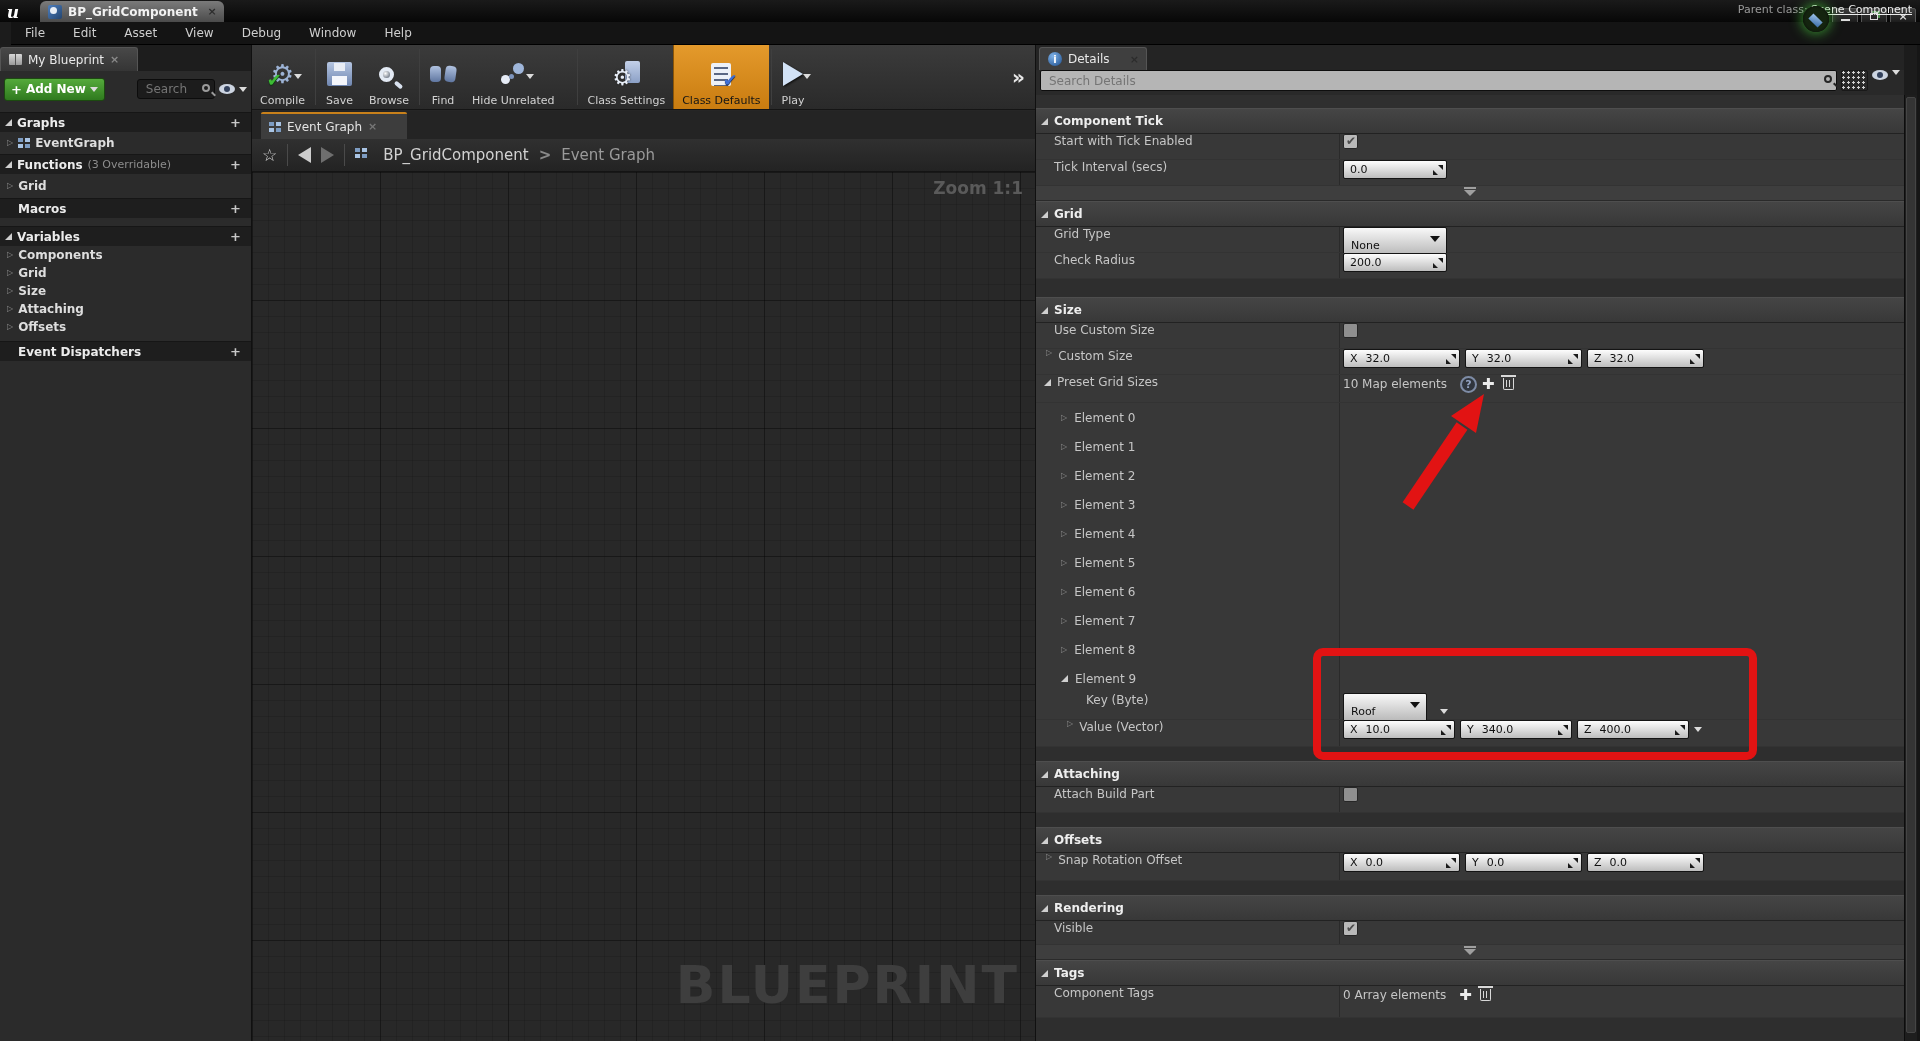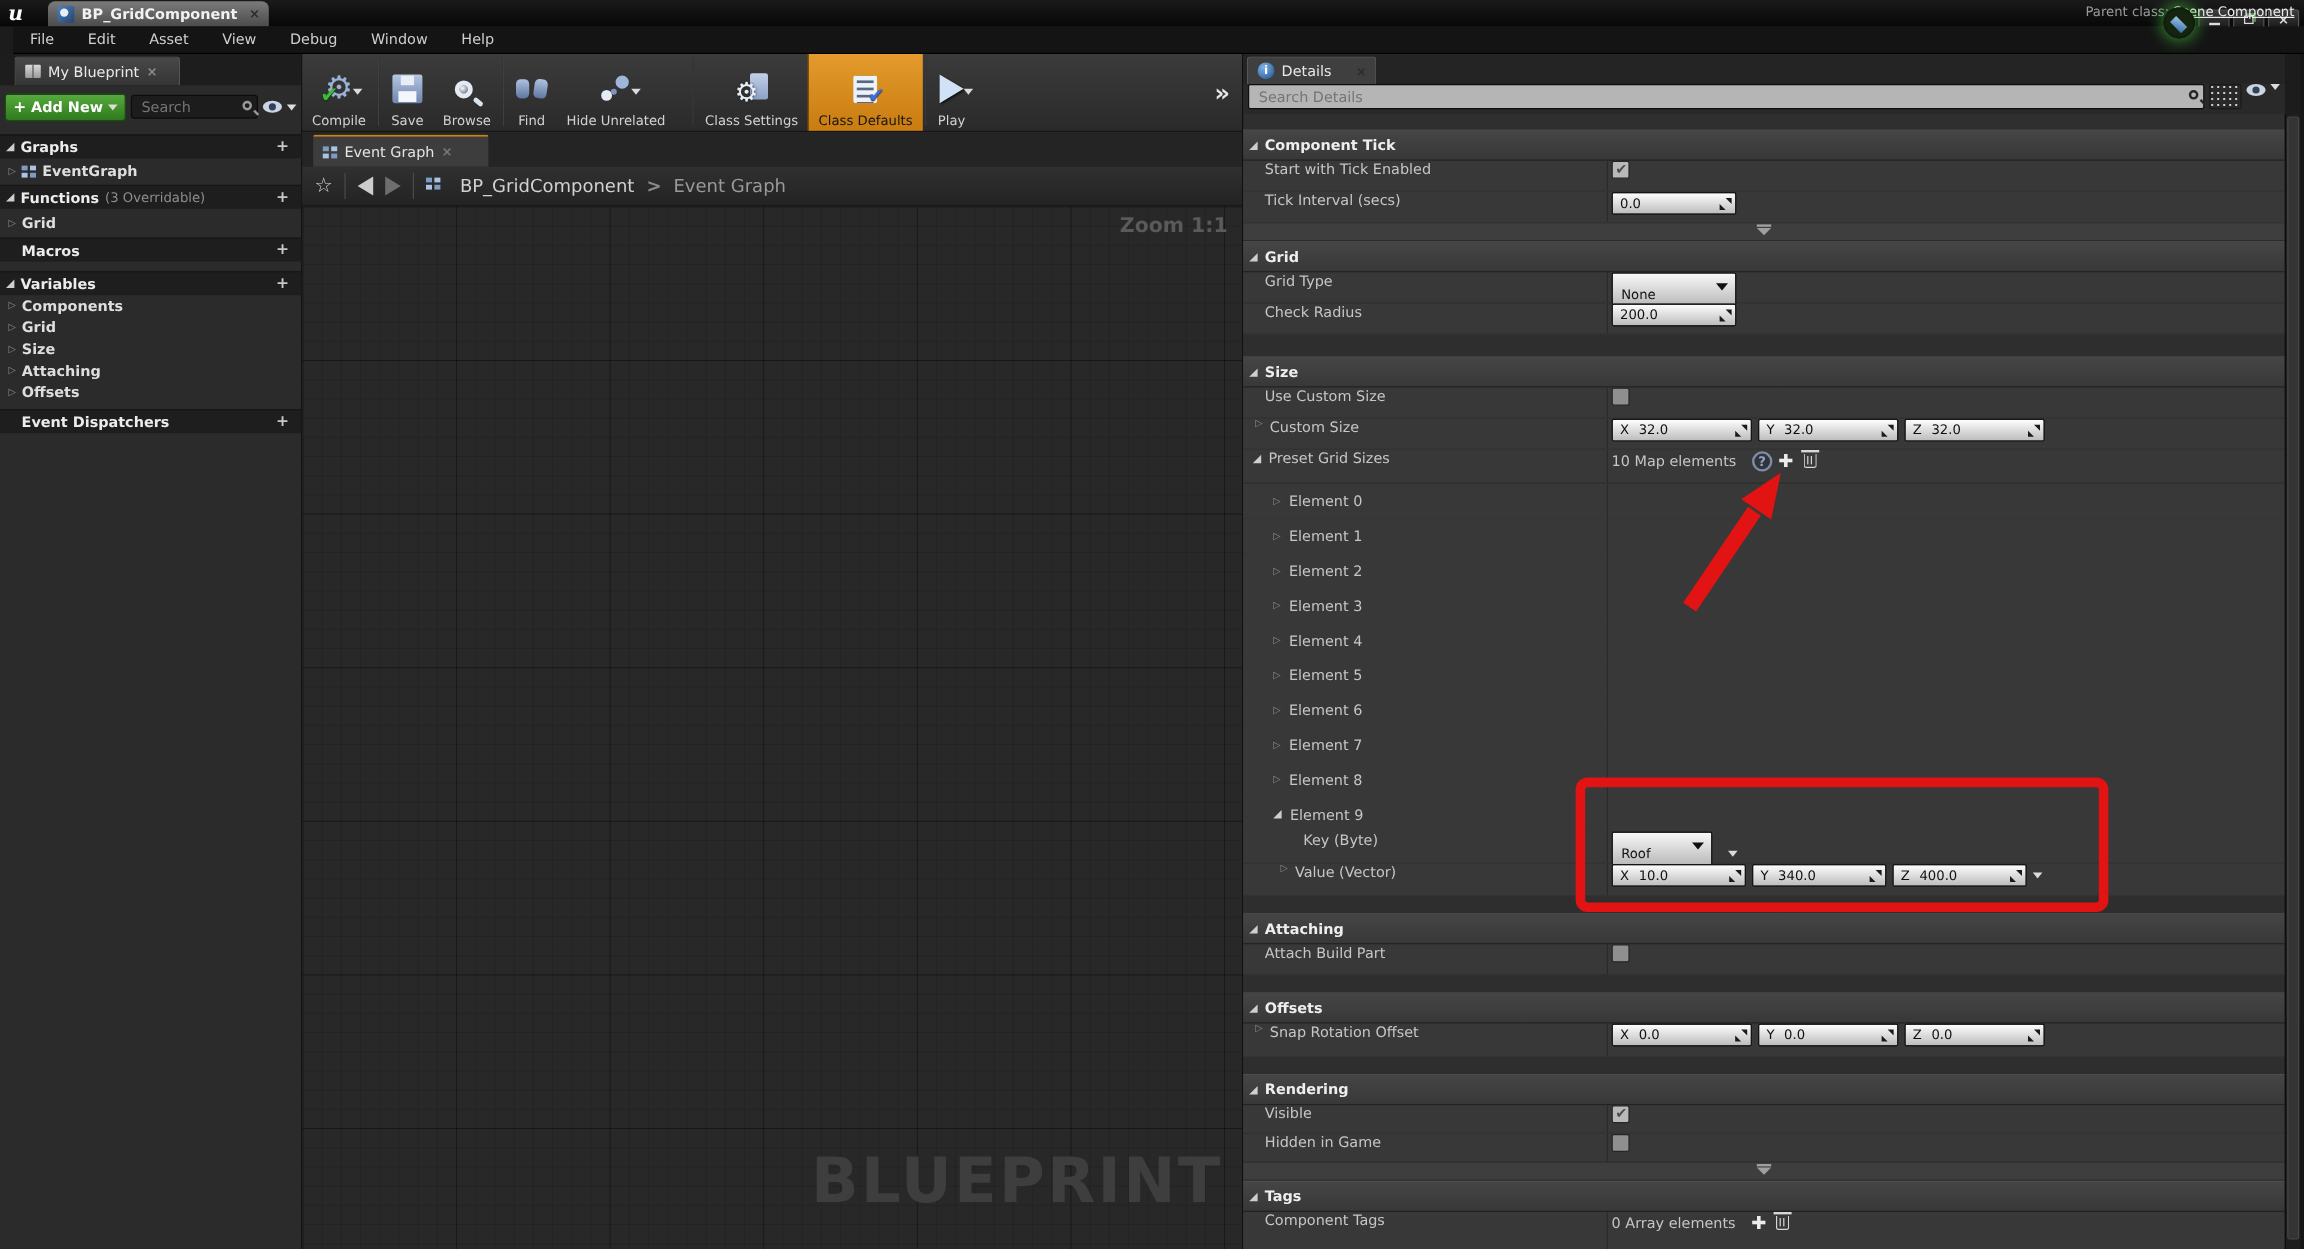--- a/index.html
+++ b/index.html
@@ -22,29 +22,29 @@
 
   
   .menubar{position:absolute;left:11px;top:22px;width:1920px;height:23px;background:#141414;border-bottom:1px solid #000;display:flex;align-items:center;color:#cfcfcf;font-size:12px;}
   .menubar .mi{padding:0 14px;}
   .parentclass{position:absolute;right:8px;top:3px;font-size:11px;color:#9a9a9a;}
   .parentclass a{color:#ececec;text-decoration:underline;}
 
   
   .lpanel{position:absolute;left:0;top:45px;width:252px;height:996px;background:#2b2b2b;border-right:1px solid #101010;}
   .lp-tabs{position:absolute;left:0;top:0;width:100%;height:26px;background:#1d1d1d;}
-  .lp-tab{position:absolute;left:12px;top:2px;height:24px;width:138px;background:linear-gradient(#484848,#353535);border:1px solid #555;border-bottom:none;border-radius:3px 3px 0 0;display:flex;align-items:center;gap:6px;padding:0 8px;color:#e9e9e9;font-size:12px;}
+  .lp-tab{position:absolute;left:0;top:2px;height:24px;width:138px;background:linear-gradient(#484848,#353535);border:1px solid #555;border-bottom:none;border-radius:3px 3px 0 0;display:flex;align-items:center;gap:6px;padding:0 8px;color:#e9e9e9;font-size:12px;}
   .book{width:13px;height:11px;background:linear-gradient(#d8d8d8,#9a9a9a);border-radius:1px;position:relative;}
   .book::after{content:"";position:absolute;left:6px;top:0;width:1px;height:11px;background:#555;}
   .lp-tab .tab-x{position:static;color:#8a8a8a;}
   .lp-bar{position:absolute;left:0;top:29px;width:100%;height:30px;display:flex;align-items:center;padding:0 4px;gap:4px;}
   .addnew{height:23px;padding:0 6px;border-radius:3px;background:linear-gradient(#55aa3c,#2f7a1e);border:1px solid #1c4a10;color:#fff;font-size:12px;font-weight:bold;display:flex;align-items:center;gap:4px;}
   .addnew .plus{font-size:13px;}
   .caret{width:0;height:0;border-left:4px solid transparent;border-right:4px solid transparent;border-top:5px solid #dcdcdc;}
-  .searchbox{flex:1;height:20px;background:#1c1c1c;border:1px solid #0c0c0c;border-radius:3px;color:#bdbdbd;font-size:12px;padding:0 20px 0 6px;position:relative;}
+  .searchbox{flex:1;height:20px;background:#1c1c1c;border:1px solid #0c0c0c;border-radius:3px;color:#bdbdbd;font-size:12px;padding:0 20px 0 6px;position:relative;margin-left:28px;}
   .searchbox input{width:100%;height:100%;background:transparent;border:none;outline:none;color:#bdbdbd;font-size:12px;}
   .mag{position:absolute;right:4px;top:4px;width:8px;height:8px;border:2px solid #9a9a9a;border-radius:50%;}
   .mag::after{content:"";position:absolute;left:7px;top:7px;width:5px;height:2px;background:#9a9a9a;transform:rotate(45deg);}
   .eye{width:16px;height:10px;border-radius:50%;background:#cdd5e2;position:relative;flex:none;}
   .eye::after{content:"";position:absolute;left:5px;top:2px;width:6px;height:6px;border-radius:50%;background:#33415c;}
   .lp-tree{position:absolute;left:0;top:67px;right:0;bottom:0;}
   .lp-h{height:20px;background:#1e1e1e;border-top:1px solid #161616;display:flex;align-items:center;padding:0 8px 0 5px;color:#ececec;font-weight:bold;font-size:12px;gap:5px;position:relative;}
   .lp-h .sfx{color:#8d8d8d;font-weight:normal;font-size:11px;}
   .lp-h .hplus{position:absolute;right:10px;color:#c8c8c8;font-size:13px;font-weight:bold;}
   .lp-i{height:18px;display:flex;align-items:center;padding-left:7px;color:#dedede;font-weight:bold;font-size:12px;gap:5px;}
@@ -589,26 +589,20 @@
       <div class="cat">
           <span class="tri-f"></span>
           <span>Rendering</span>
         </div>
       <div class="prop" style="height:24px;">
           <span>Visible</span>
           <span class="val">
             <span class="cb checked"></span>
           </span>
         </div>
-      <div class="prop" style="height:24px;">
-          <span>Hidden in Game</span>
-          <span class="val">
-            <span class="cb"></span>
-          </span>
-        </div>
       <div class="expband">
           <span class="expico"></span>
         </div>
 
       <div class="cat">
           <span class="tri-f"></span>
           <span>Tags</span>
         </div>
       <div class="prop" style="height:32px;">
           <span>Component Tags</span>

